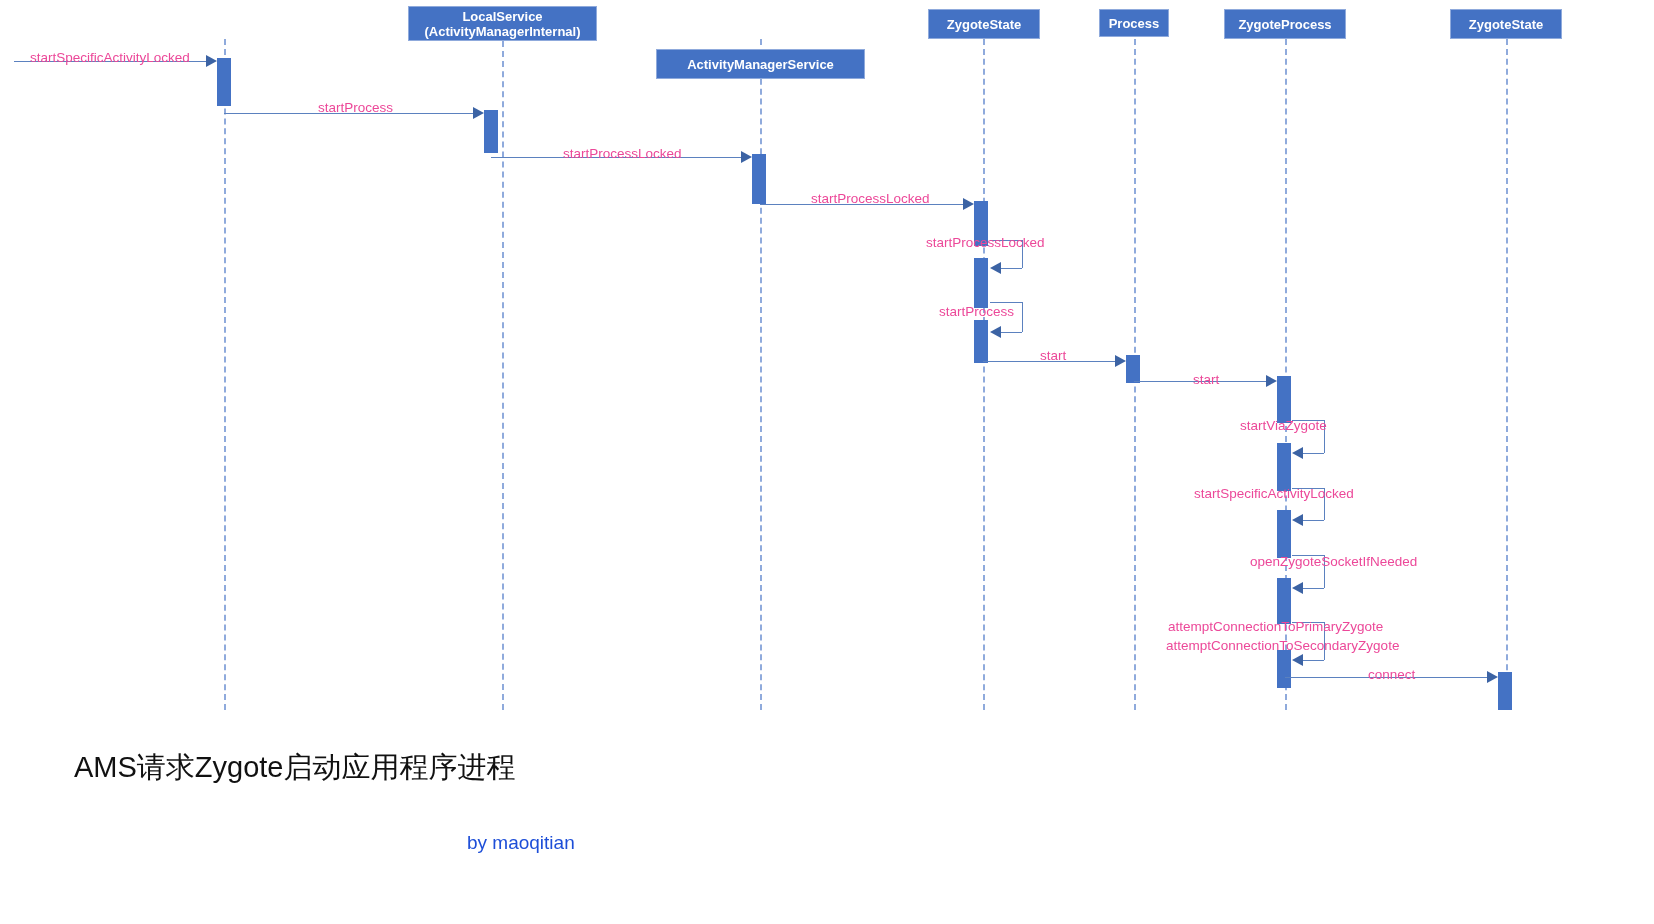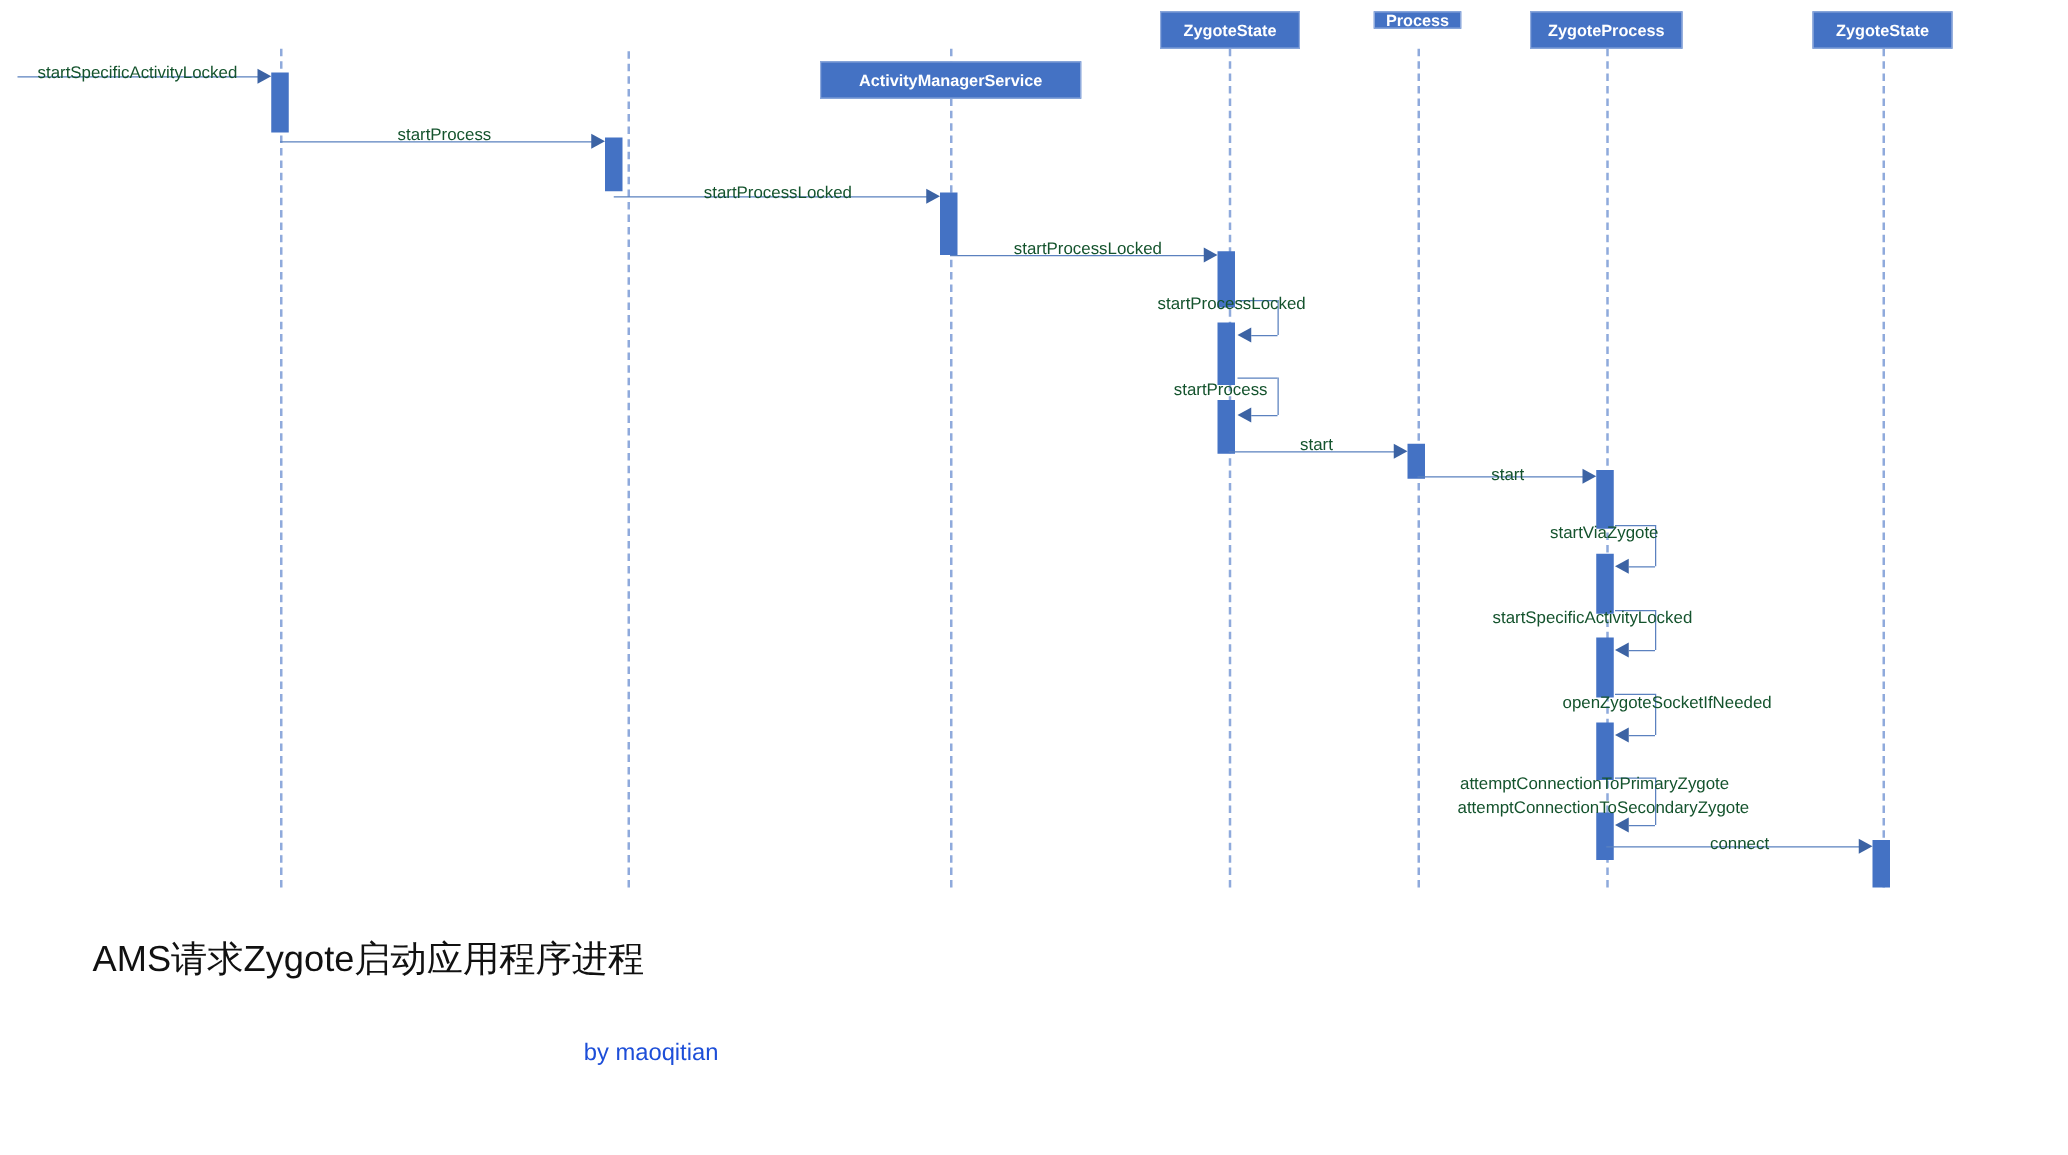--- a/index.html
+++ b/index.html
@@ -57,21 +57,21 @@
   .arrow-l{
     position:absolute;
     width:0;height:0;
     border-top:6px solid transparent;
     border-bottom:6px solid transparent;
     border-right:11px solid #3C63A4;
   }
   .msg-label{
     position:absolute;
     font-size:13.5px;
-    color:#14532d;
+    color:#ec4899;
     white-space:nowrap;
     font-family:"Liberation Sans","DejaVu Sans",sans-serif;
   }
 
   
   #diagram-title{
     position:absolute;
     left:74px;
     top:748px;
     font-size:29px;
@@ -94,23 +94,25 @@
 
 <div id="canvas">
 
 <div class="lifeline" style="left: 224px; top: 39px; height: 671px;"></div>
     <div class="lifeline" style="left: 502px; top: 41px; height: 669px;"></div>
     <div class="lifeline" style="left: 760px; top: 39px; height: 671px;"></div>
     <div class="lifeline" style="left: 983px; top: 39px; height: 671px;"></div>
     <div class="lifeline" style="left: 1134px; top: 39px; height: 671px;"></div>
     <div class="lifeline" style="left: 1285px; top: 39px; height: 671px;"></div>
     <div class="lifeline" style="left: 1506px; top: 39px; height: 671px;"></div>
+    <div class="participant" style="left: 408px; top: 6px; width: 189px; height: 35px;">LocalService
+(ActivityManagerInternal)</div>
     <div class="participant" style="left: 656px; top: 9px; width: 209px; height: 30px; margin-top: 40px;">ActivityManagerService</div>
     <div class="participant" style="left: 928px; top: 9px; width: 112px; height: 30px;">ZygoteState</div>
-    <div class="participant" style="left: 1099px; top: 9px; width: 70px; height: 14px;">Process</div>
+    <div class="participant" style="left: 1099px; top: 9px; width: 70px; height: 28px;">Process</div>
     <div class="participant" style="left: 1224px; top: 9px; width: 122px; height: 30px;">ZygoteProcess</div>
     <div class="participant" style="left: 1450px; top: 9px; width: 112px; height: 30px;">ZygoteState</div>
     <div class="activation" style="left: 217px; top: 58px; height: 48px;"></div>
     <div class="activation" style="left: 484px; top: 110px; height: 43px;"></div>
     <div class="activation" style="left: 752px; top: 154px; height: 50px;"></div>
     <div class="activation" style="left: 974px; top: 201px; height: 45px;"></div>
     <div class="activation" style="left: 974px; top: 258px; height: 50px;"></div>
     <div class="activation" style="left: 974px; top: 320px; height: 43px;"></div>
     <div class="activation" style="left: 1126px; top: 355px; height: 28px;"></div>
     <div class="activation" style="left: 1277px; top: 376px; height: 47px;"></div>

